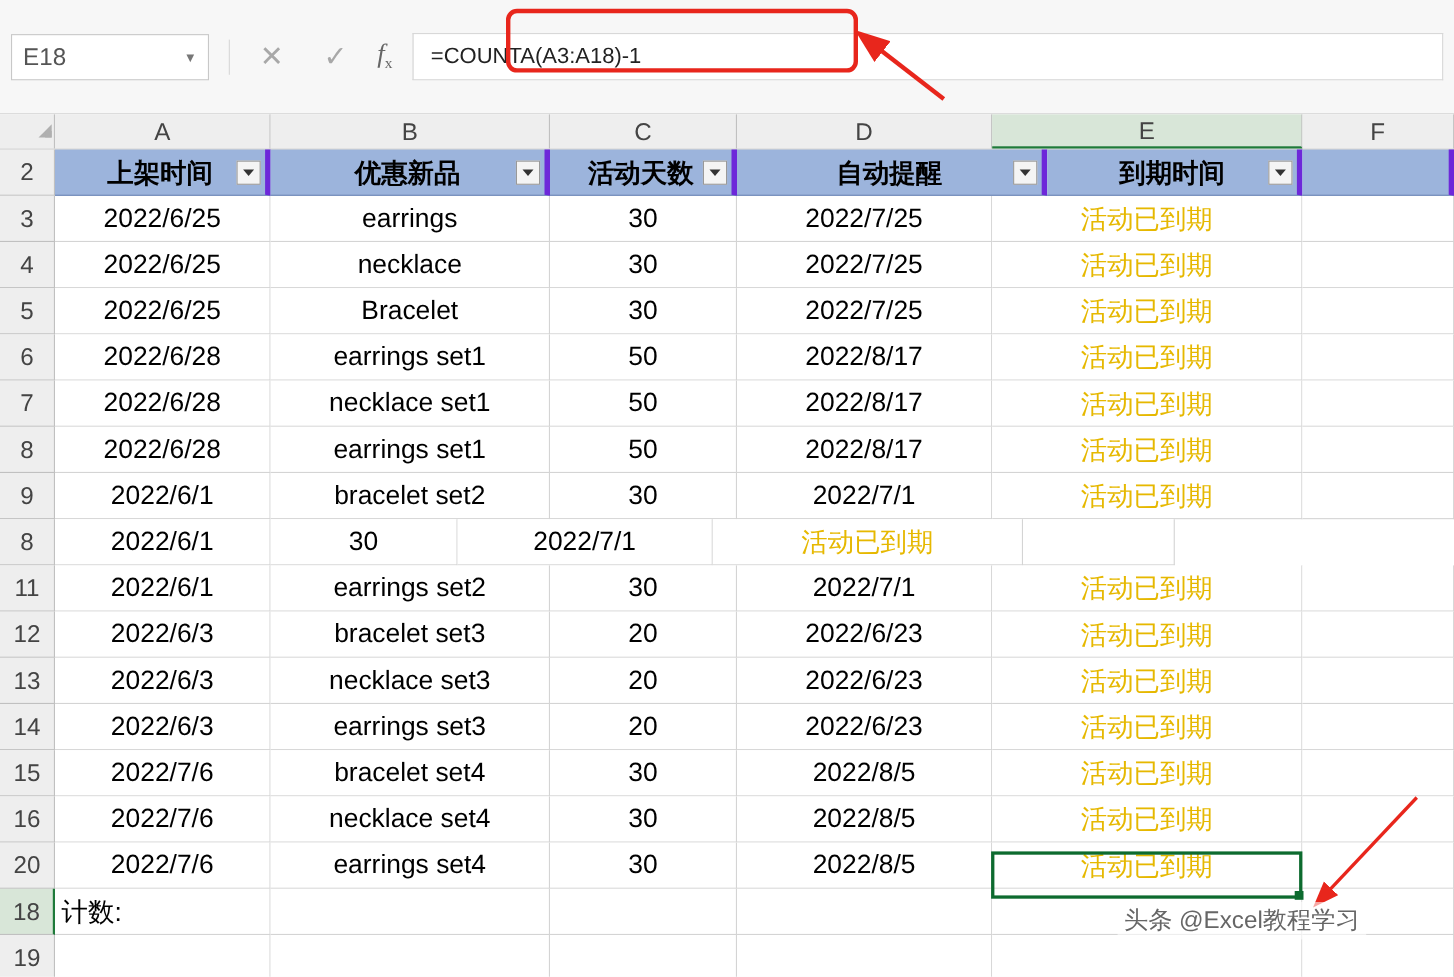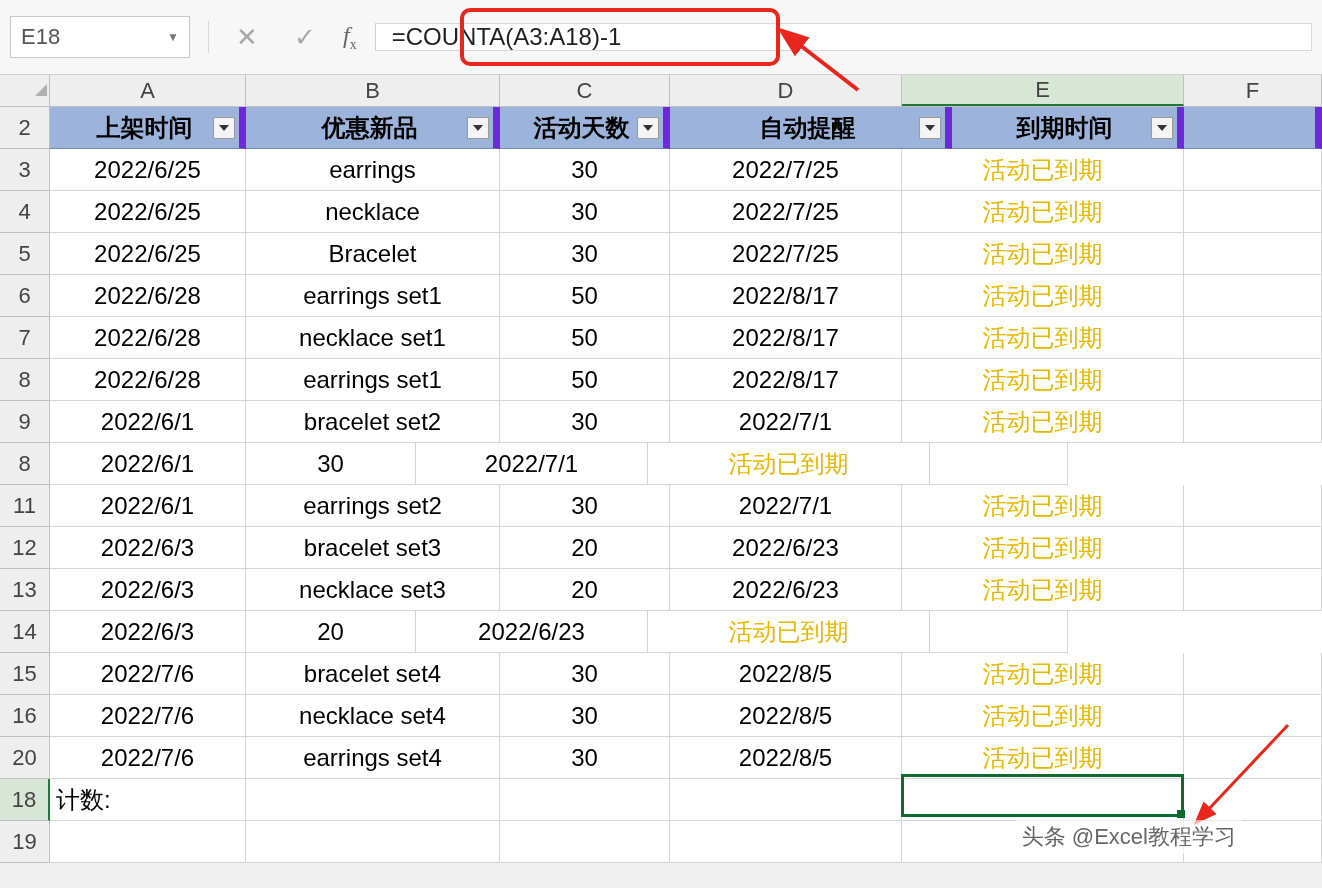--- a/index.html
+++ b/index.html
@@ -10,21 +10,21 @@
     font-family: Arial, "Microsoft YaHei", sans-serif;
     user-select: none;
     width: 1322px;
     height: 888px;
     overflow: hidden;
     position: relative;
   }
   .top-bar {
     background: #f7f7f7;
     border-bottom: 1px solid #d0d0d0;
-    padding: 16px 10px;
+    padding: 30px 10px;
     display: flex;
     align-items: center;
     gap: 18px;
   }
   .name-box {
     width: 180px;
     height: 42px;
     background: #fff;
     border: 1px solid #c8c8c8;
     display: flex;
@@ -60,26 +60,26 @@
   }
   .fx-label sub { font-size: 14px; font-style: normal;}
   .formula-input-wrap {
     flex: 1;
     display: flex;
     align-items: center;
     position: relative;
   }
   .formula-input {
     width: 100%;
-    height: 28px;
+    height: 43px;
     background: #fff;
     border: 1px solid #d8d8d8;
     border-left: 1px solid #d0d0d0;
     padding: 0 16px;
-    font-size: 24px;
+    font-size: 20px;
     color: #222;
     display: flex;
     align-items: center;
     position: relative;
   }
   .red-box {
     position: absolute;
     left: 460px;
     top: 8px;
     width: 320px;
@@ -141,21 +141,21 @@
     justify-content: center;
     font-size: 24px;
     color: #000;
     background: #fff;
     overflow: hidden;
     white-space: nowrap;
     padding: 0 4px;
   }
   .header-cell {
     background: #9cb4dc;
-    border-right: 7px solid #6d28d9;
+    border-right: 5px solid #6d28d9;
     border-bottom: 1px solid #6f88b6;
     font-weight: bold;
     color: #000;
     position: relative;
   }
   .filter-btn {
     position: absolute;
     right: 4px;
     top: 50%;
     transform: translateY(-50%);
@@ -482,20 +482,23 @@
         <span>活动已到期</span>
       </div>
       <div class="cell" style="width: 138px;">
         <span></span>
       </div>
     </div>
     <div class="row">
       <div class="row-h">14</div>
       <div class="cell" style="width: 196px;">
         <span>2022/6/3</span>
+      </div>
+      <div class="cell" style="width: 254px;">
+        <span>earrings set3</span>
       </div>
       <div class="cell" style="width: 170px;">
         <span>20</span>
       </div>
       <div class="cell" style="width: 232px;">
         <span>2022/6/23</span>
       </div>
       <div class="cell yellow-text" style="width: 282px;">
         <span>活动已到期</span>
       </div>

